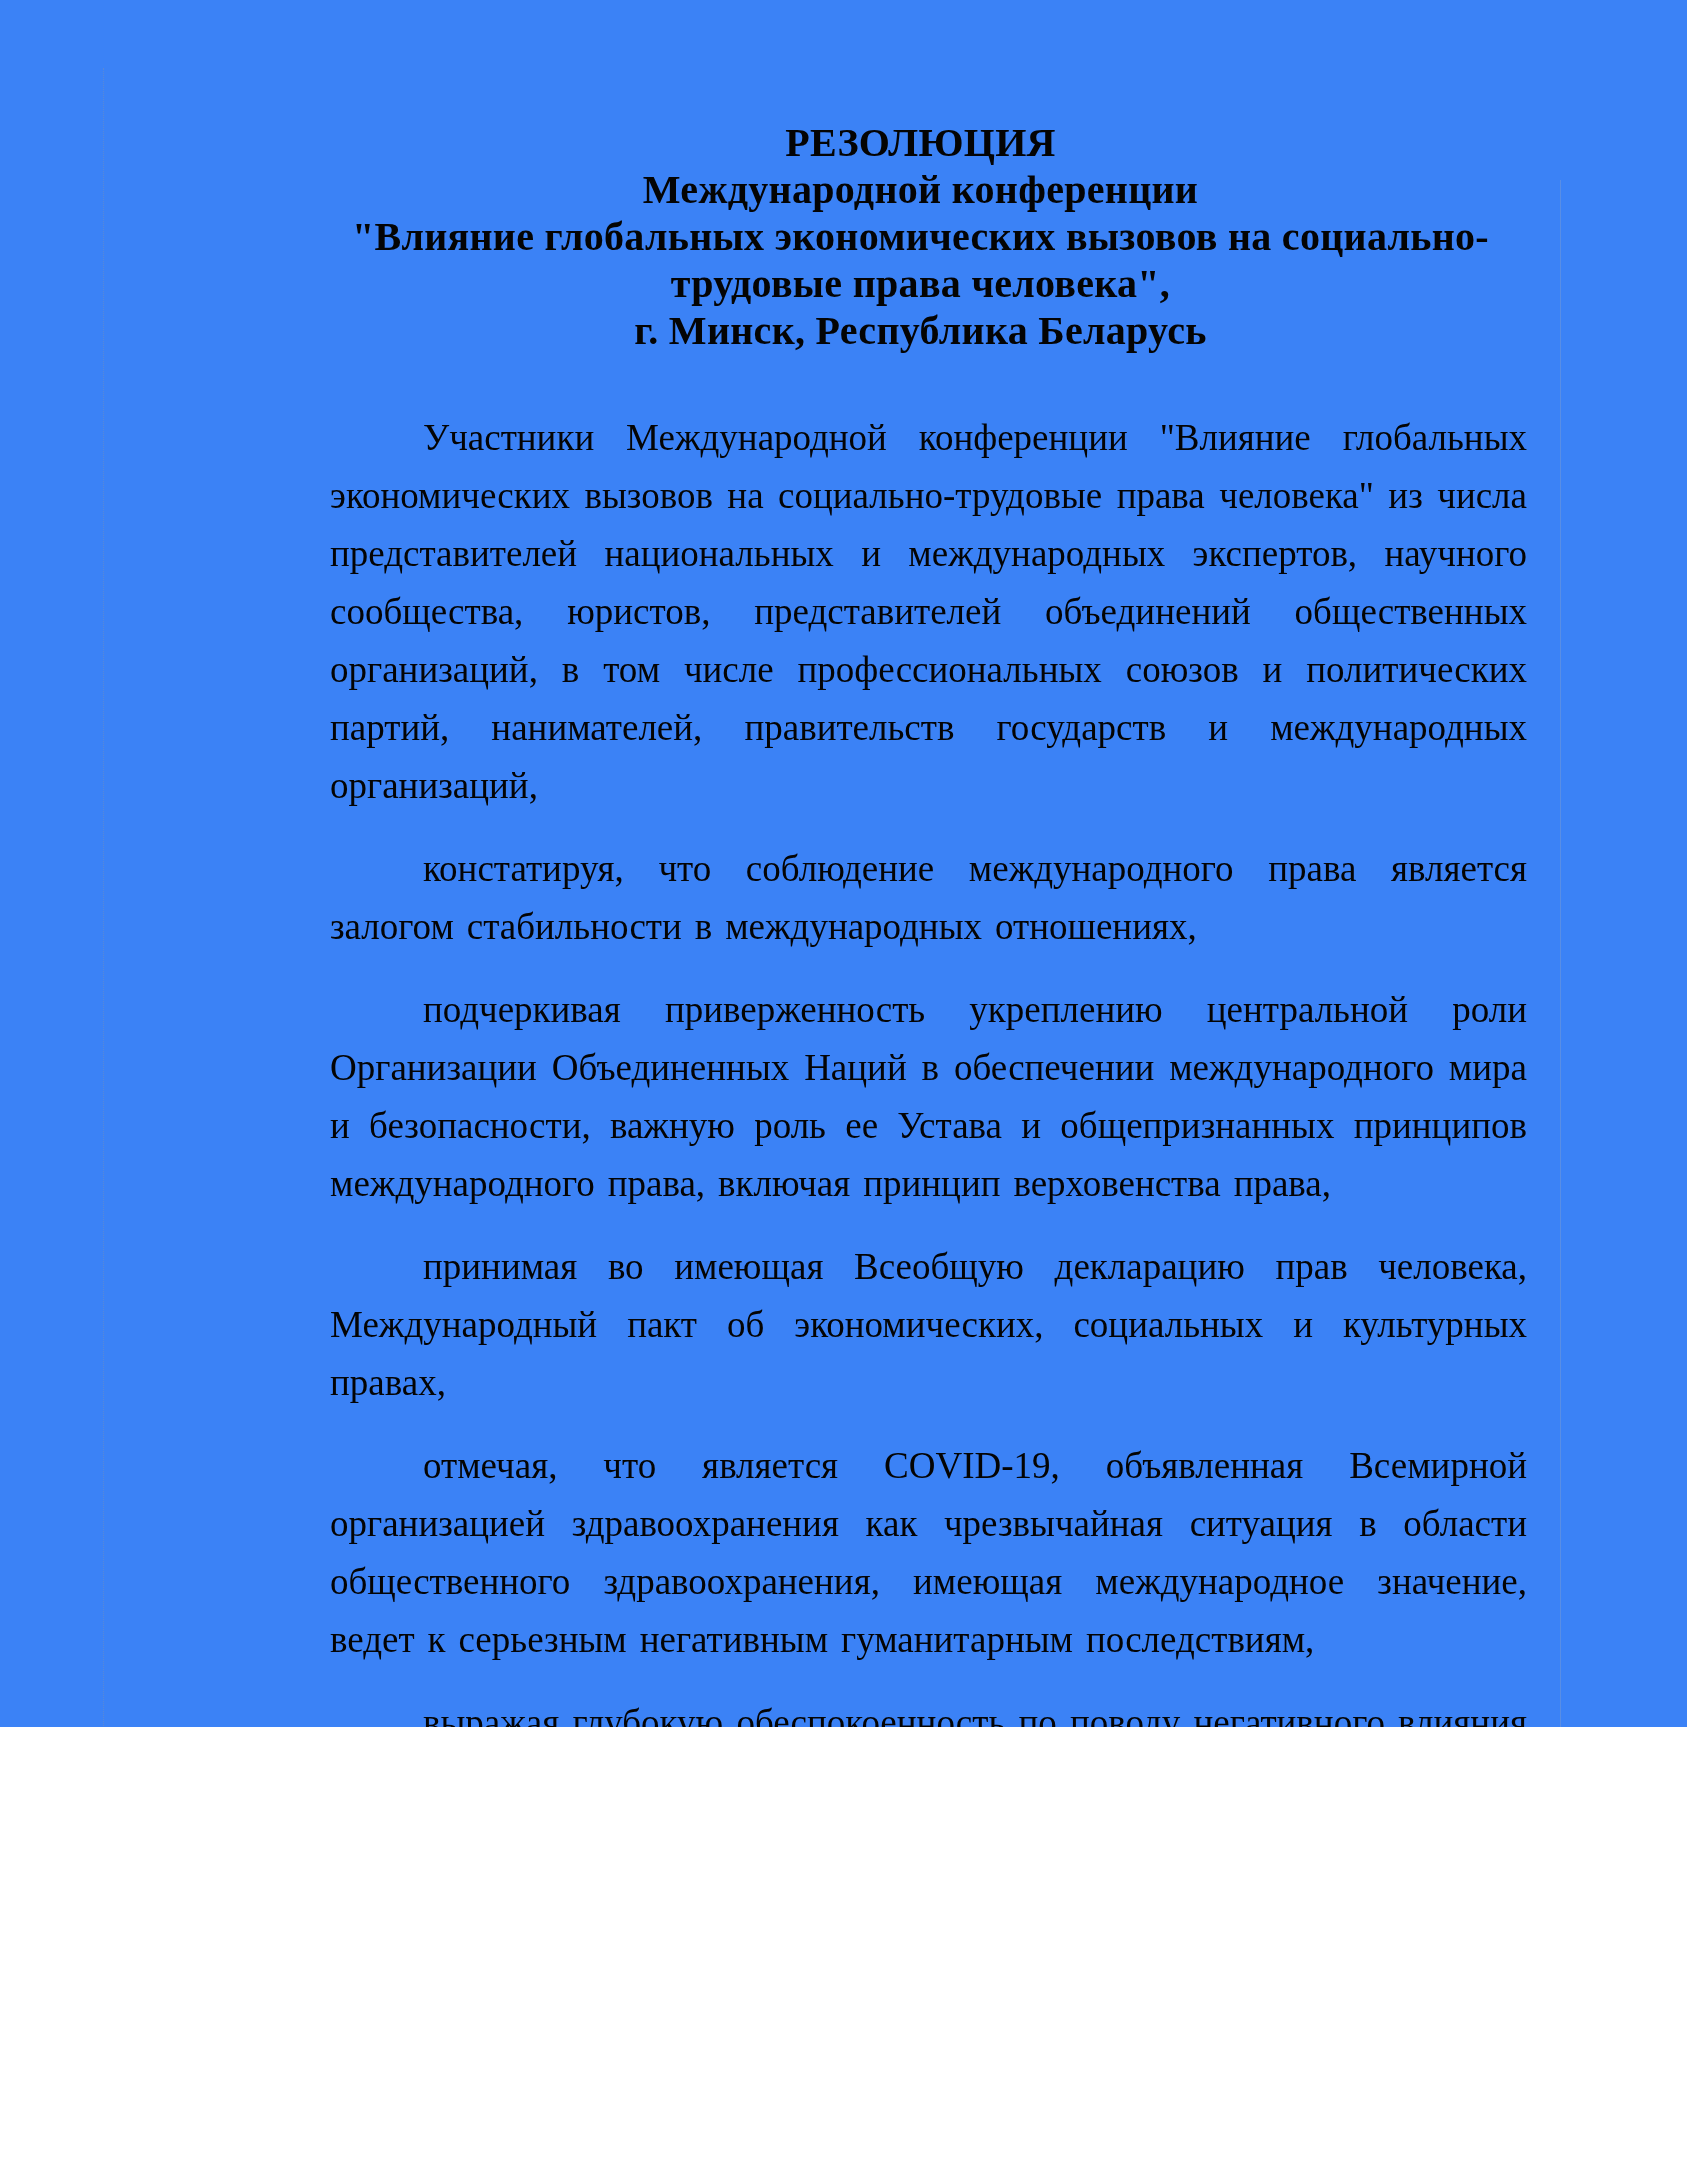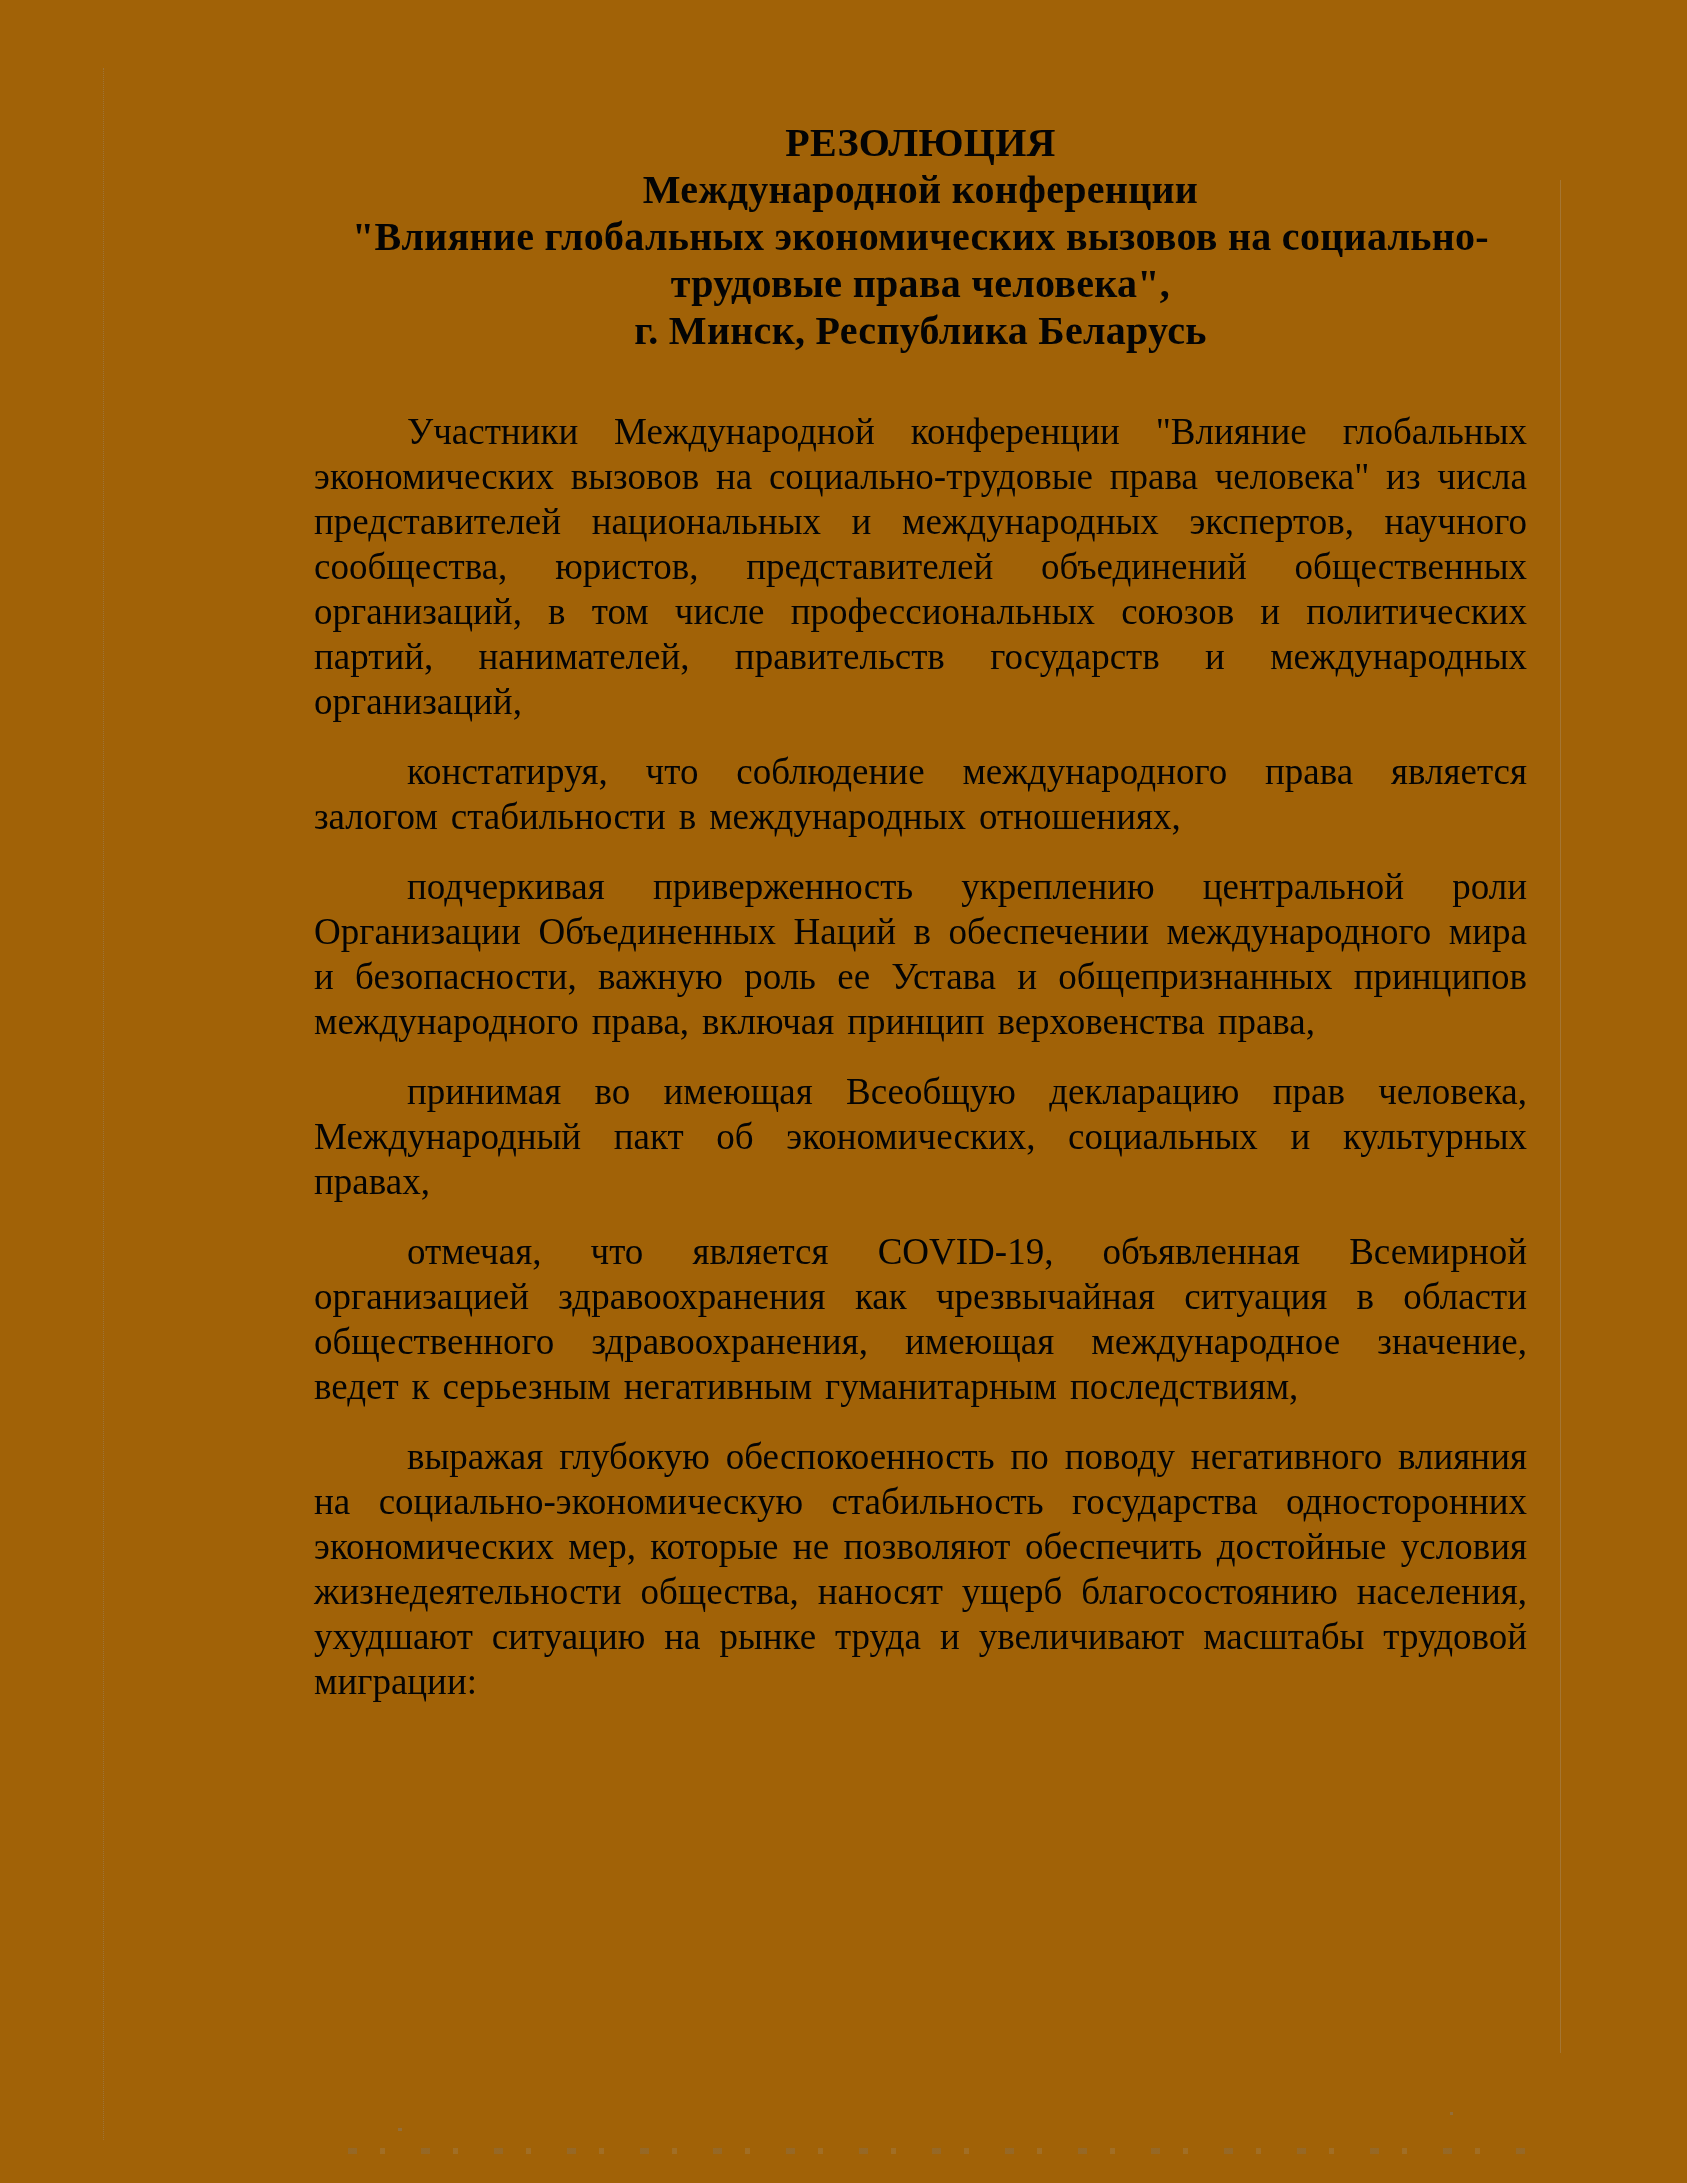--- a/index.html
+++ b/index.html
@@ -3,22 +3,22 @@
 <meta charset="utf-8">
 <style>
   html, body {
     margin: 0;
     padding: 0;
     background: #ffffff;
   }
   .page {
     position: relative;
     width: 1687px;
-    height: 2183px;
-    background: #a16207;
+    height: 1727px;
+    background: #3b82f6;
     overflow: hidden;
     font-family: "Liberation Serif", "DejaVu Serif", serif;
     color: #141414;
   }
   
   .content {
     position: absolute;
     left: 314px;
     top: 119px;
     width: 1213px;
@@ -27,23 +27,23 @@
   .title-block {
     text-align: center;
     font-weight: bold;
     font-size: 40px;
     line-height: 47px;
     letter-spacing: 0.3px;
     margin-bottom: 55px;
   }
   .title-line { white-space: nowrap; }
   .body-text p {
-    margin: 0 0 25px 0;
+    margin: 0 0 25px 16px;
     font-size: 37px;
-    line-height: 45px;
+    line-height: 58px;
     text-align: justify;
     text-indent: 93px;
     word-spacing: 3.7px;
   }
   .body-text p:last-child { margin-bottom: 0; }
 
   
   .noise-left {
     position: absolute;
     left: 103px;

